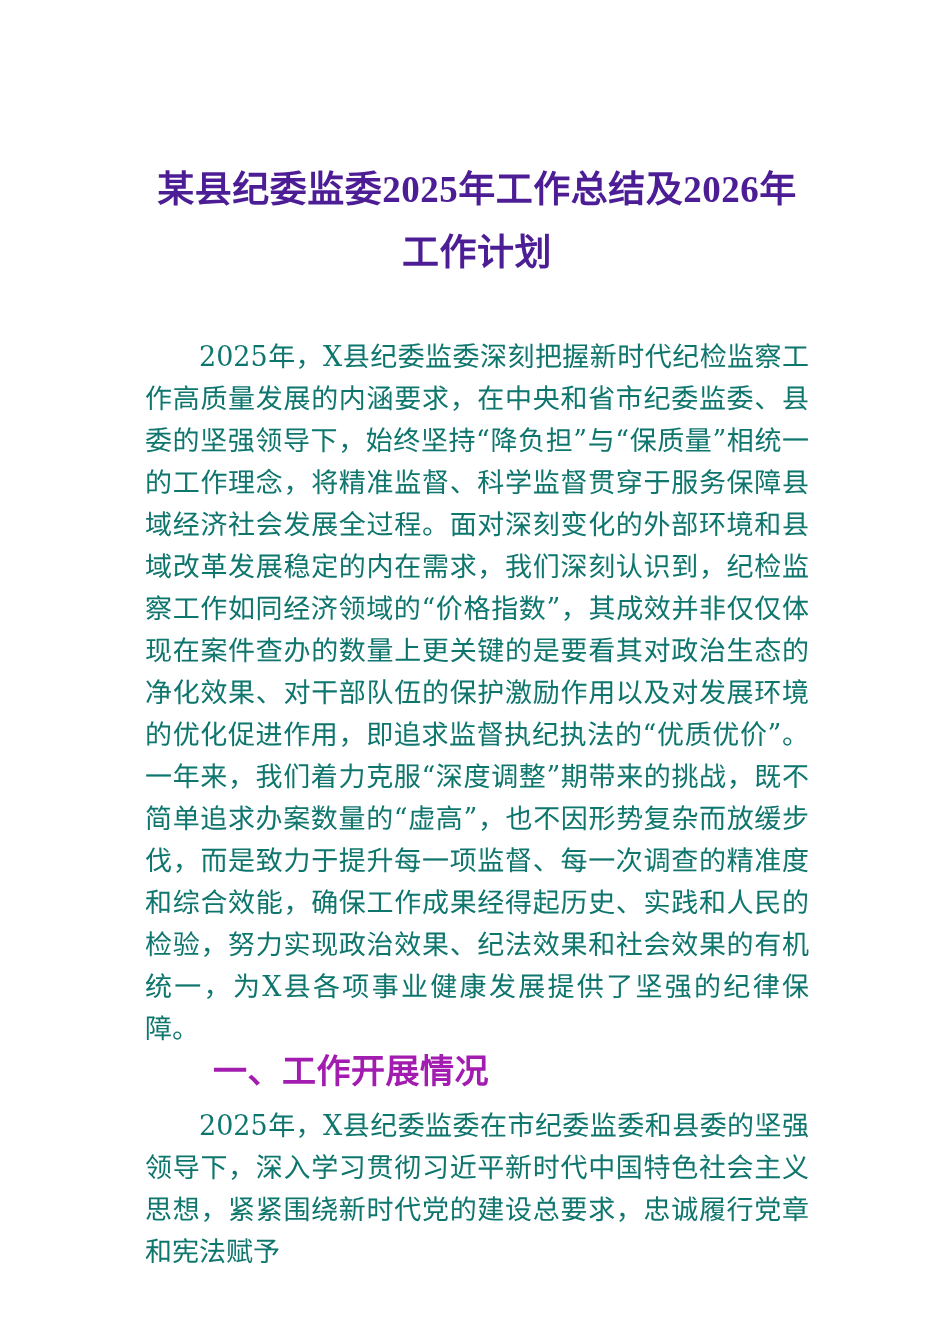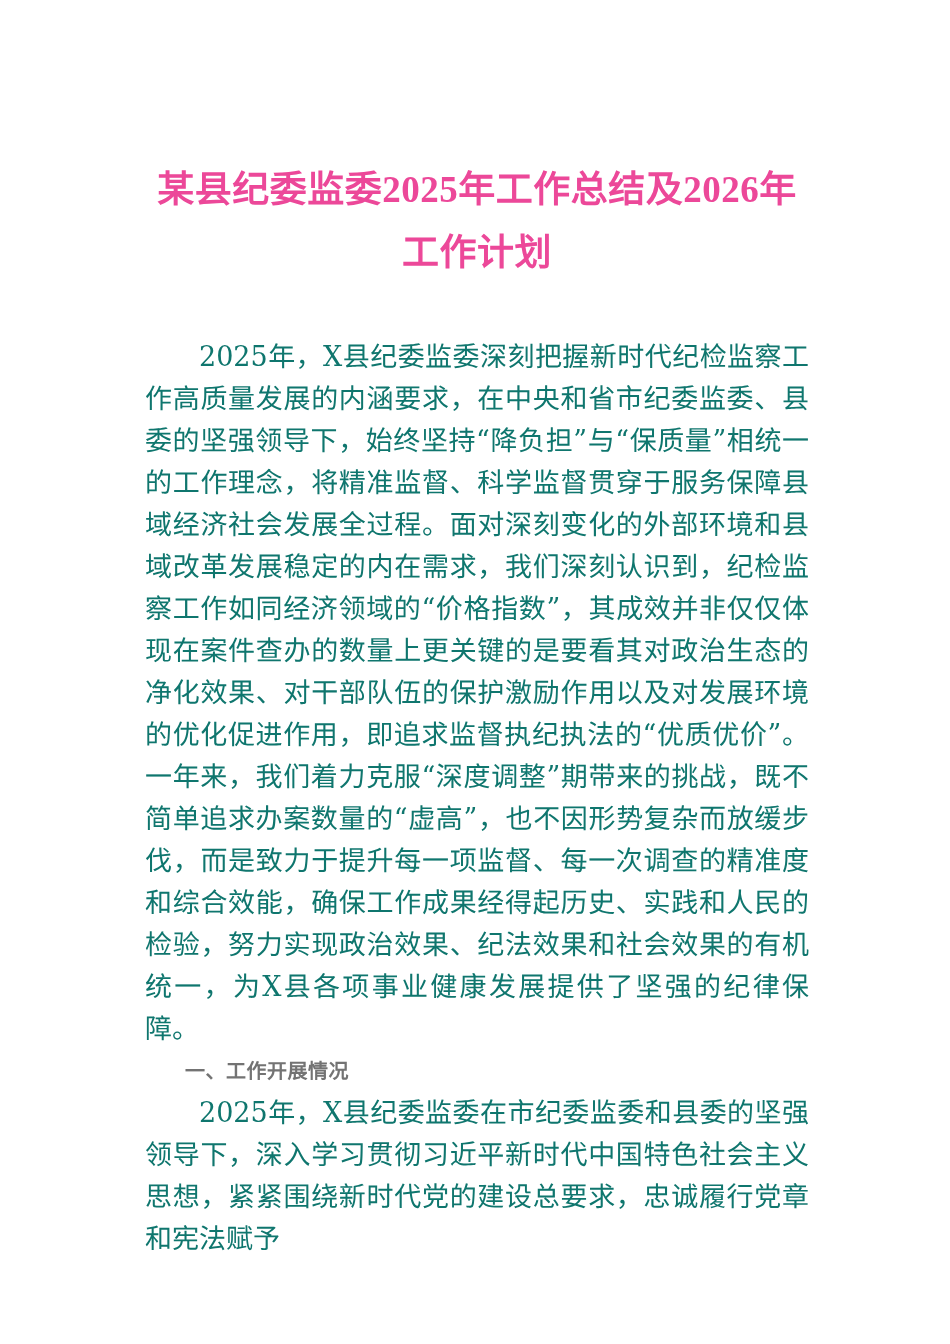--- a/index.html
+++ b/index.html
@@ -27,21 +27,21 @@
 
   
   .doc-title {
     margin: 0;
     padding: 0;
     font-family: "Liberation Serif", "DejaVu Serif", serif;
     font-weight: bold;
     font-size: 37px;
     line-height: 63px;
     text-align: center;
-    color: #ec4899;
+    color: #4c1d95;
     letter-spacing: 0.5px;
     padding-top: 158px;
     text-align-last: center;
   }
 
   
   .para {
     margin: 0;
     padding: 0;
     font-family: "DejaVu Serif", "Liberation Serif", serif;
@@ -57,29 +57,29 @@
   .para.first {
     margin-top: 52px;
   }
 
   
   .section-heading {
     margin: 0;
     padding: 0;
     font-family: "Liberation Sans", "DejaVu Sans", sans-serif;
     font-weight: bold;
-    font-size: 20px;
+    font-size: 34px;
     line-height: 42px;
-    color: #737373;
+    color: #a21caf;
     text-indent: 2em;
     letter-spacing: 0.5px;
   }
 
   .section-heading + .para {
-    margin-top: 0;
+    margin-top: 13px;
   }
 </style>
 </head>
 <body>
 
 <div class="page">
   <div class="content">
 
     <h1 class="doc-title">某县纪委监委2025年工作总结及2026年工作计划</h1>
 

